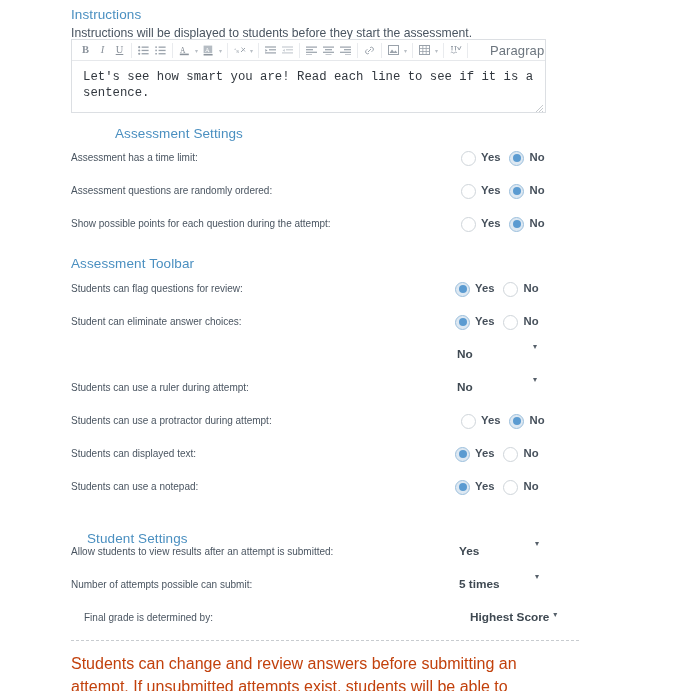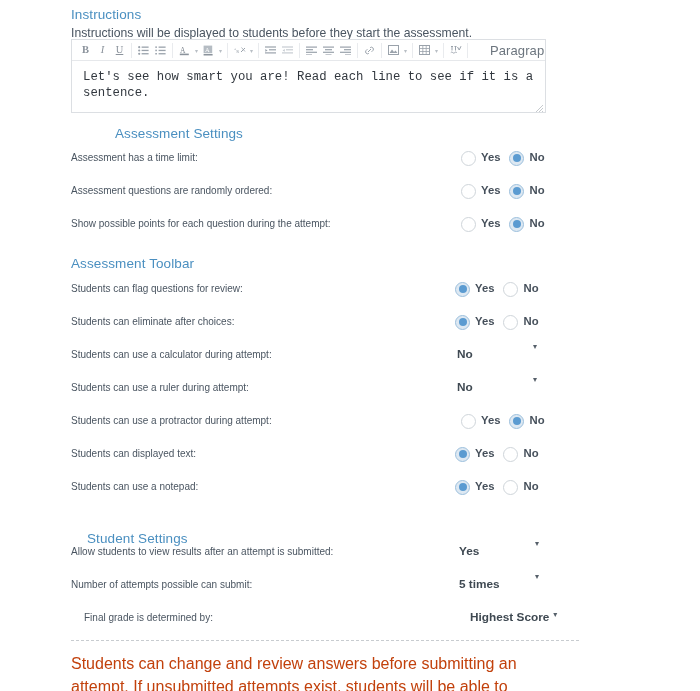--- a/index.html
+++ b/index.html
@@ -460,35 +460,34 @@
         <span class="radio-label">Yes</span>
       </label>
       <label class="radio-opt">
         <span class="radio"></span>
         <span class="radio-label">No</span>
       </label>
     </div>
   </div>
 
   <div class="row" style="top:313px;">
-    <div class="row-label">Students can eliminate after choices:</div>
+    <div class="row-label">Student can eliminate answer choices:</div>
     <div class="radio-group" style="left:384px;">
       <label class="radio-opt">
         <span class="radio on"></span>
         <span class="radio-label">Yes</span>
       </label>
       <label class="radio-opt">
         <span class="radio"></span>
         <span class="radio-label">No</span>
       </label>
     </div>
   </div>
 
   <div class="row" style="top:346px;">
-    <div class="row-label">Students can use a calculator during attempt:</div>
     <div class="dropdown" style="left:386px;width:80px;">
       <span class="dd-value">No</span>
       <span class="dd-caret" style="position:absolute;right:0;">▾</span>
     </div>
   </div>
 
   <div class="row" style="top:379px;text-align:center;">
     <div class="row-label">Students can use a ruler during attempt:</div>
     <div class="dropdown" style="left:386px;width:80px;">
       <span class="dd-value">No</span>

